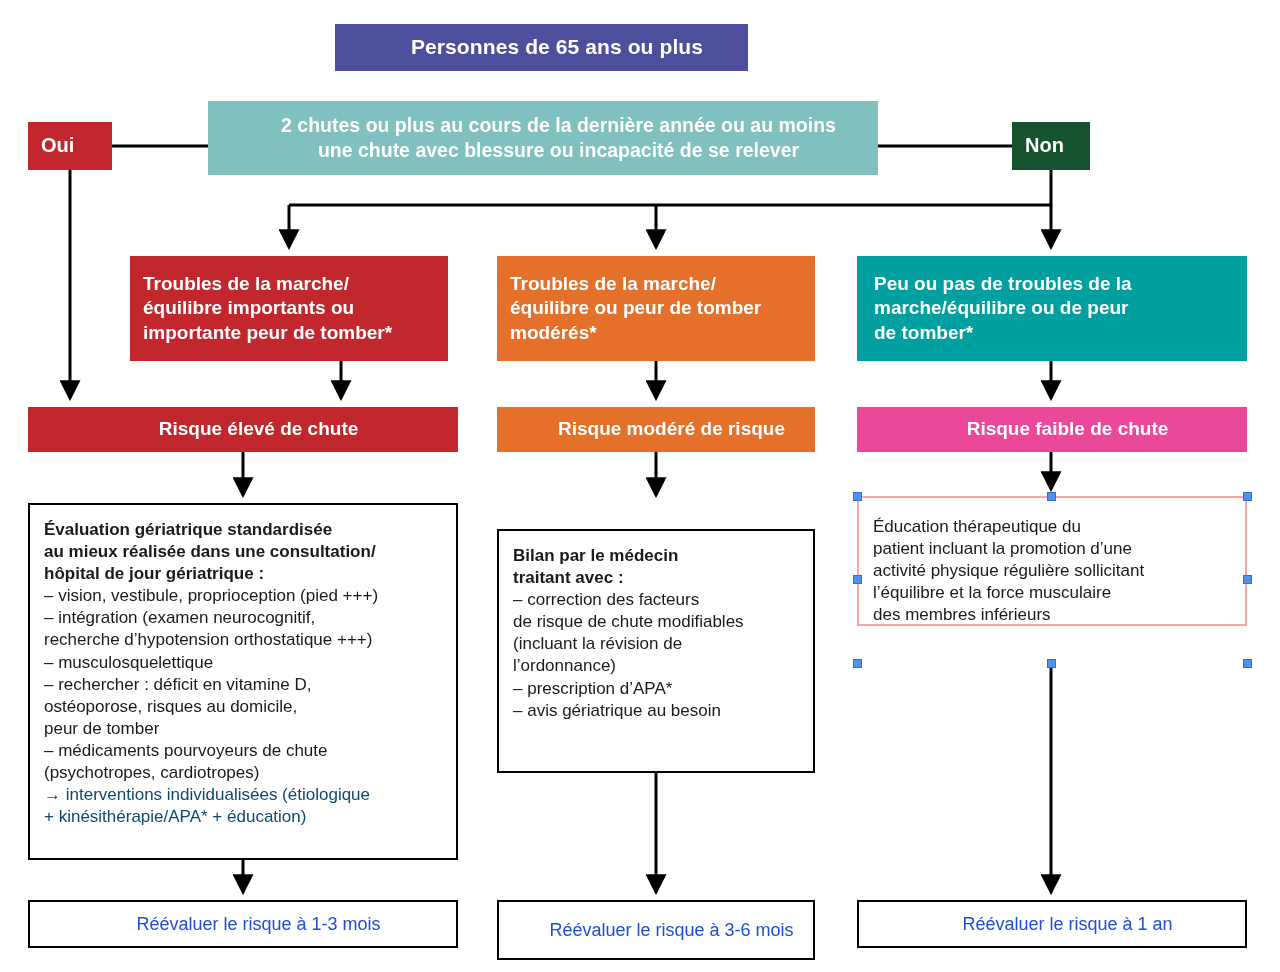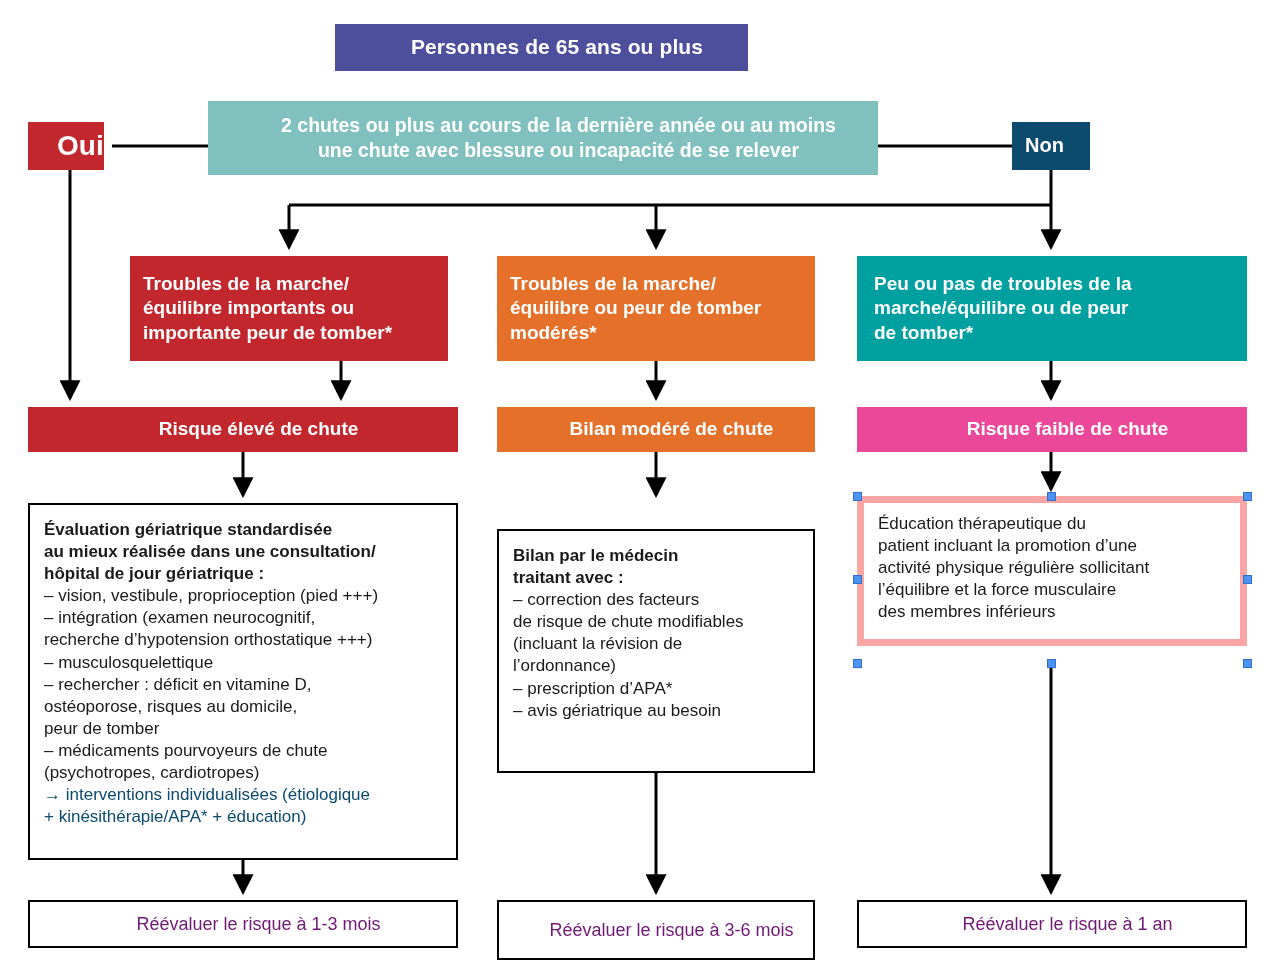--- a/index.html
+++ b/index.html
@@ -48,28 +48,28 @@
     letter-spacing: .1px;
   }
 
   
   #decision-box {
     left: 208px; top: 101px; width: 670px; height: 74px;
     background: #80c1bf;
     font-size: 19.5px;
   }
   #oui-box {
-    left: 28px; top: 122px; width: 76px; height: 48px;
+    left: 28px; top: 122px; width: 84px; height: 48px;
     background: #c1272d;
-    font-size: 28px;
-    padding-left: 29px;
+    font-size: 20px;
+    padding-left: 13px;
   }
   #non-box {
     left: 1012px; top: 122px; width: 78px; height: 48px;
-    background: #0c4a6e;
+    background: #14532d;
     font-size: 20px;
     padding-left: 13px;
   }
 
   
   #cat-high {
     left: 130px; top: 256px; width: 318px; height: 105px;
     background: #c1272d;
     font-size: 19px;
     padding-left: 13px;
@@ -128,39 +128,39 @@
     white-space: pre-line;
   }
 
   #detail-high {
     left: 28px; top: 503px; width: 430px; height: 357px;
   }
   #detail-mod {
     left: 497px; top: 529px; width: 318px; height: 244px;
   }
   #detail-low {
-    left: 857px; top: 496px; width: 390px; height: 150px;
-    border: 7px solid #fca5a5;
-    padding-top: 10px;
+    left: 857px; top: 496px; width: 390px; height: 130px;
+    border: 2px solid #fca5a5;
+    padding-top: 18px;
   }
 
   
   .handle {
     position: absolute;
     width: 9px; height: 9px;
     background: #4d94f0;
     border: 1px solid #2f6fd0;
     box-sizing: border-box;
   }
 
   
   .bottom-box {
     background: #ffffff;
     border: 2px solid #000000;
-    color: #701a75;
+    color: #1d4ed8;
     font-size: 18px;
     display: flex;
     align-items: center;
     justify-content: center;
   }
   #bottom-high { left: 28px; top: 900px; width: 430px; height: 48px; }
   #bottom-mod  { left: 497px; top: 900px; width: 318px; height: 60px; }
   #bottom-low  { left: 857px; top: 900px; width: 390px; height: 48px; }
 
   
@@ -245,21 +245,21 @@
     <span class="txt">Peu ou pas de troubles de la
 marche/équilibre ou de peur
 de tomber*</span>
   </div>
 
   <div class="node fill-box center" id="risk-high">
     <span class="txt">Risque élevé de chute</span>
   </div>
 
   <div class="node fill-box center" id="risk-mod">
-    <span class="txt">Bilan modéré de chute</span>
+    <span class="txt">Risque modéré de risque</span>
   </div>
 
   <div class="node fill-box center" id="risk-low">
     <span class="txt">Risque faible de chute</span>
   </div>
 
   <div class="node outline-box" id="detail-high">
     <span class="bold-head">Évaluation gériatrique standardisée
 au mieux réalisée dans une consultation/
 hôpital de jour gériatrique :</span>

